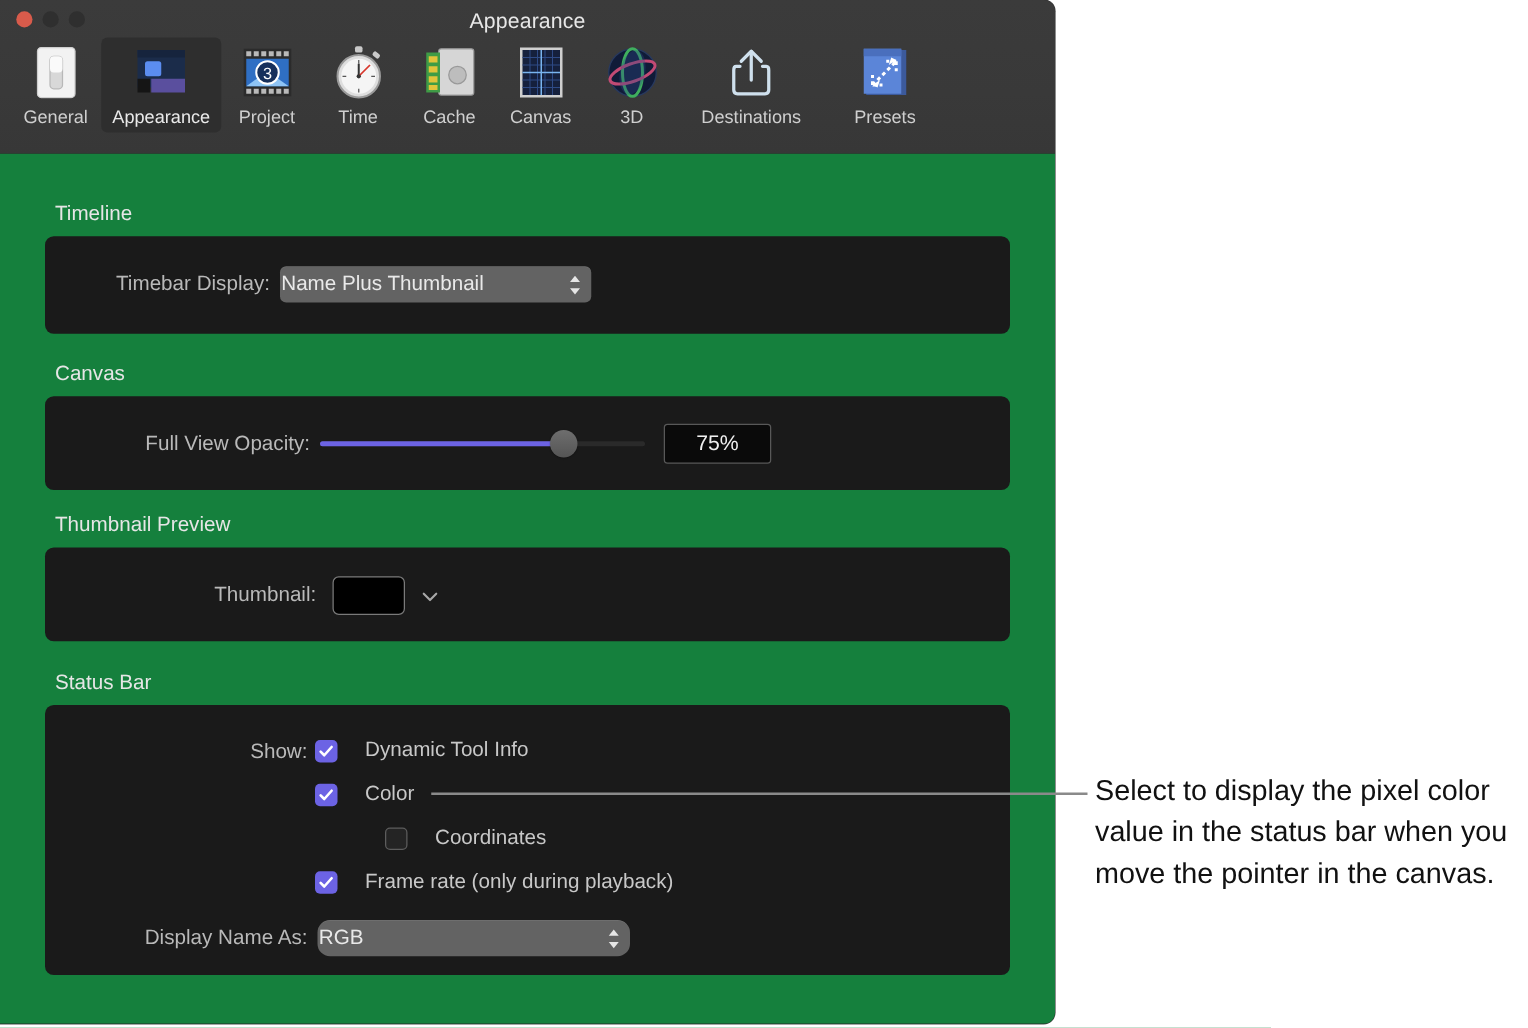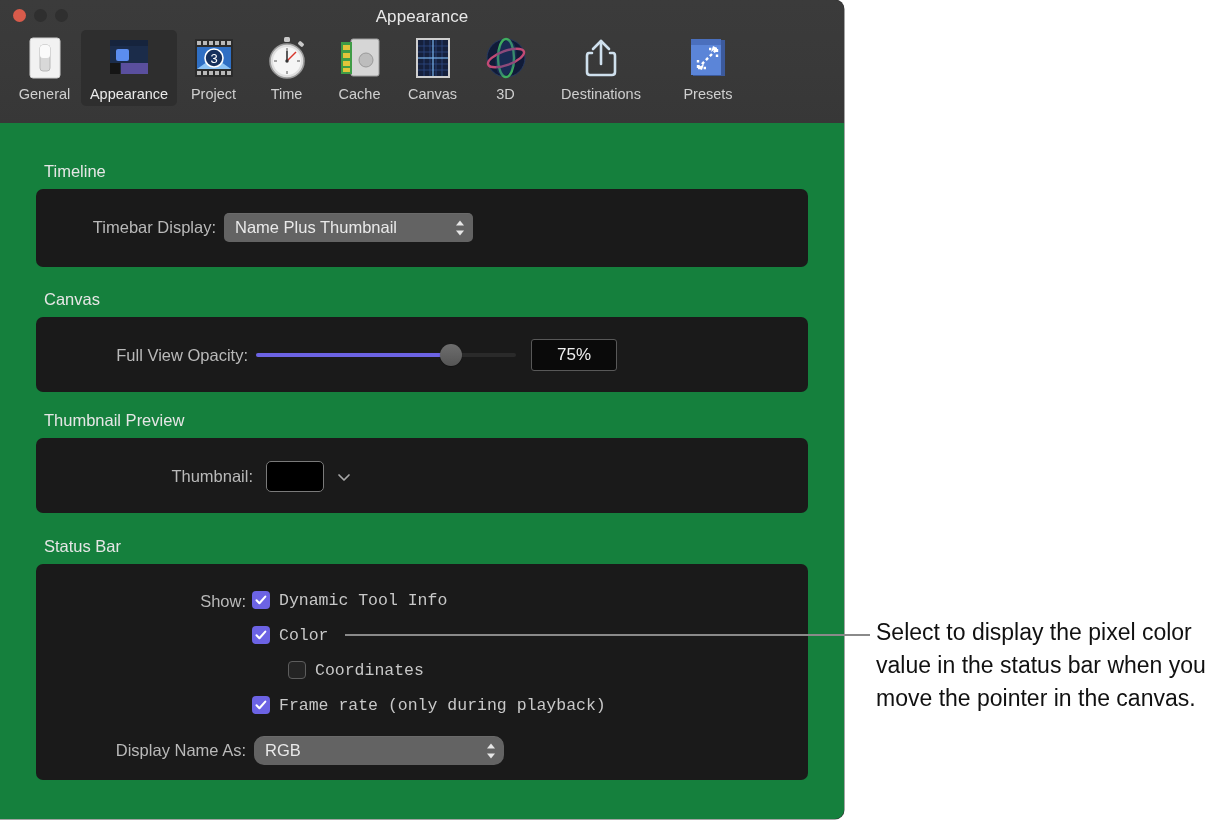--- a/index.html
+++ b/index.html
@@ -139,21 +139,21 @@
     background: #636363;
     border-radius: 5px;
     display: flex;
     align-items: center;
     box-shadow: 0 0.5px 0 rgba(255,255,255,0.10) inset;
     cursor: default;
   }
   .popup .popup-text {
     font-size: 16.5px;
     color: #e9e9e9;
-    padding-left: 11px;
+    padding-left: 1px;
     white-space: nowrap;
     text-align: right;
   }
   .popup .chev {
     position: absolute;
     right: 7px;
     top: 50%;
     transform: translateY(-50%);
     width: 12px; height: 19px;
   }
@@ -209,22 +209,22 @@
   }
   .colorwell-chev {
     width: 16px; height: 16px;
     margin-left: 12px;
   }
 
   
   .cbrow {
     position: absolute;
     display: flex;
-    gap: 9px;
-    font-family: Liberation Mono, monospace;
+    align-items: center;
+    gap: 22px;
   }
   .checkbox {
     width: 18px; height: 18px;
     border-radius: 4px;
     flex: none;
     position: relative;
     cursor: default;
   }
   .checkbox.on {
     background: #6c63e4;
@@ -489,21 +489,21 @@
 
       <div class="cbrow" style="left:216px; top:62px;">
         <span class="checkbox on" style="background: rgb(108, 99, 228);">
           <svg width="14" height="14" viewBox="0 0 14 14">
             <path d="M2.5 7.3 L5.4 10.2 L11.3 3.6" fill="none" stroke="#ffffff" stroke-width="2.1" stroke-linecap="round" stroke-linejoin="round"></path>
           </svg>
         </span>
         <span class="cb-label">Color</span>
       </div>
 
-      <div class="cbrow" style="left:208px; top:97px;padding-left:44px;">
+      <div class="cbrow" style="left:228px; top:97px;padding-left:44px;">
         <span class="checkbox off"></span>
         <span class="cb-label">Coordinates</span>
       </div>
 
       <div class="cbrow" style="left:216px; top:132px;">
         <span class="checkbox on" style="background: rgb(108, 99, 228);">
           <svg width="14" height="14" viewBox="0 0 14 14">
             <path d="M2.5 7.3 L5.4 10.2 L11.3 3.6" fill="none" stroke="#ffffff" stroke-width="2.1" stroke-linecap="round" stroke-linejoin="round"></path>
           </svg>
         </span>

